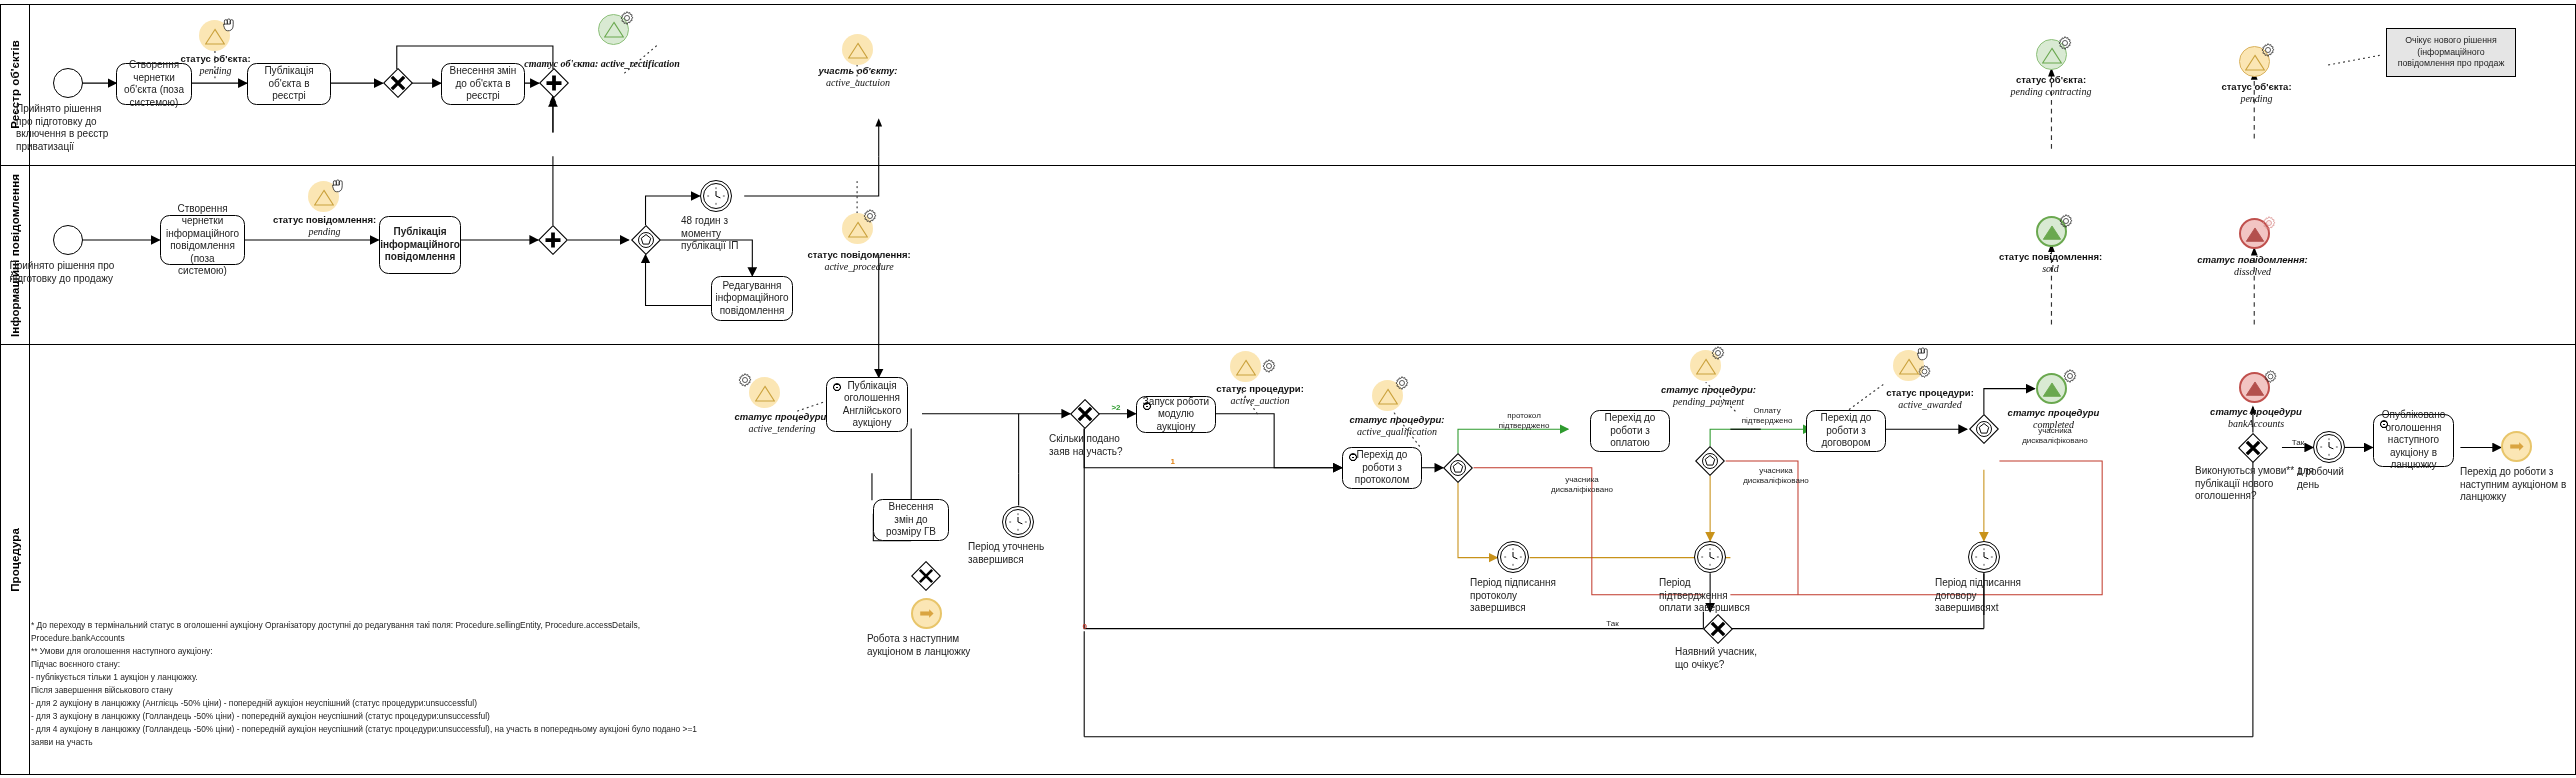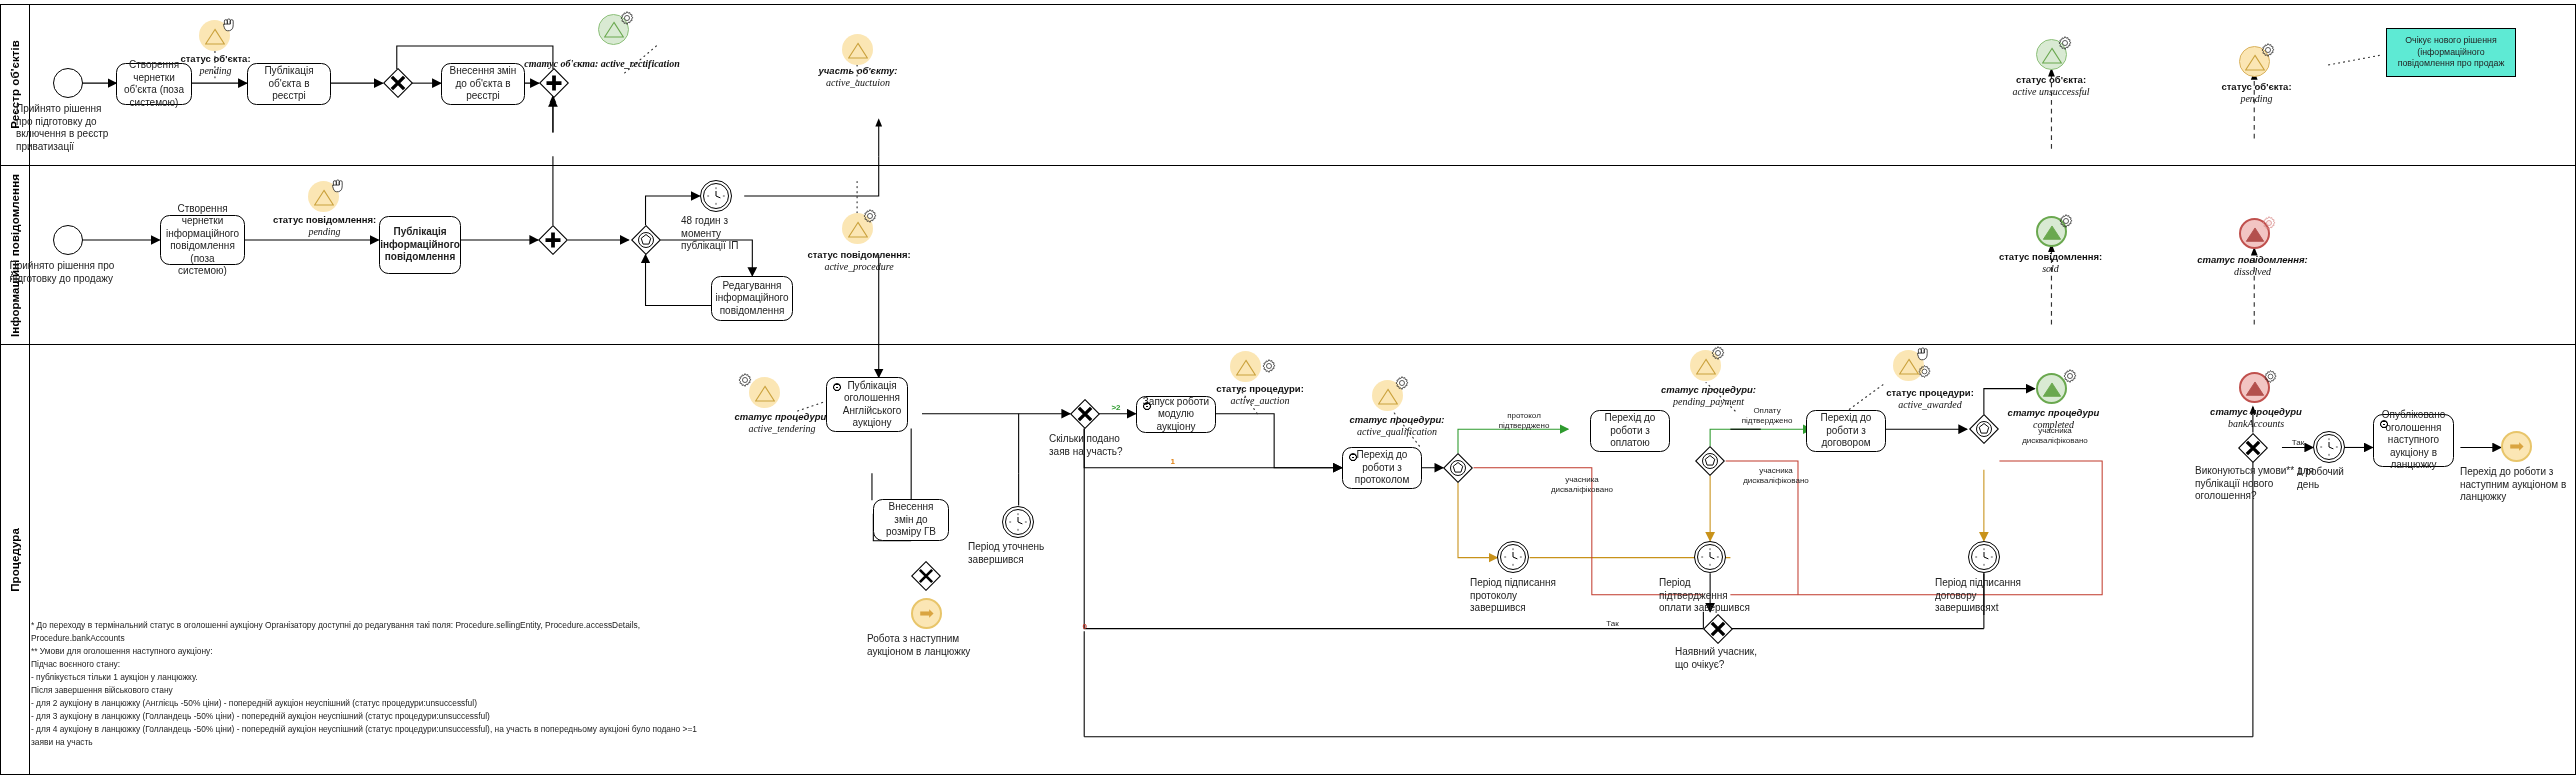--- a/index.html
+++ b/index.html
@@ -39,21 +39,21 @@
   .ev.link{border:2px solid #e8c56a;background:#fbe6b4;}
   .tri{position:absolute;left:50%;top:50%;transform:translate(-50%,-46%);}
   .arrowglyph{position:absolute;left:50%;top:50%;transform:translate(-50%,-50%);
         font-size:17.6px;color:#d9a441;line-height:1;}
 
   
   .gw{position:absolute;box-sizing:border-box;}
   .gwbox{position:absolute;left:0;top:0;width:100%;height:100%;}
 
   
-  .annot{position:absolute;border:0.7px solid #000;background:#5eead4;box-sizing:border-box;
+  .annot{position:absolute;border:0.7px solid #000;background:#e5e5e5;box-sizing:border-box;
          font-size:8.8px;line-height:1.3;color:#222;text-align:center;padding:4px 5.4px;
          display:flex;align-items:center;justify-content:center;}
 
   
   .lbl{position:absolute;font-size:10px;line-height:1.25;color:#222;text-align:left;}
   .status{position:absolute;text-align:center;line-height:1.25;color:#111;}
   .status .k{font-size:9.5px;font-weight:bold;font-style:italic;display:block;}
   .status .v{font-size:10px;font-style:italic;font-family:"Liberation Serif",serif;display:block;}
   .status.plain .k{font-weight:bold;font-style:normal;}
   .flowlbl{position:absolute;font-size:8px;line-height:1.2;text-align:center;color:#222;}
@@ -301,21 +301,21 @@
     <svg class="tri" width="20" height="17.6" viewBox="0 0 30 26">
         <polygon points="15,2 29,24 1,24" fill="none" stroke="#6aa84f" stroke-width="1.6"></polygon>
       </svg>
     <svg class="ic" style="left:20px;top:-4.7px;width:16px;height:16px;" viewBox="0 0 24 24">
       <path d="M12 8.2a3.8 3.8 0 100 7.6 3.8 3.8 0 000-7.6z" fill="#fff" stroke="#222" stroke-width="1.1"></path>
       <path d="M12 2.4l1.6 2.3 2.7-.8.5 2.8 2.8.5-.8 2.7 2.3 1.6-2.3 1.6.8 2.7-2.8.5-.5 2.8-2.7-.8L12 21.6l-1.6-2.3-2.7.8-.5-2.8-2.8-.5.8-2.7L2.9 12l2.3-1.6-.8-2.7 2.8-.5.5-2.8 2.7.8z" fill="none" stroke="#222" stroke-width="1.1"></path>
     </svg>
   </div>
   <div class="status" style="left:1980px;top:74px;width:142px;">
     <span class="k" style="font-style:normal;">статус об'єкта:</span>
-    <span class="v">active unsuccessful</span>
+    <span class="v">pending contracting</span>
   </div>
 
   <div class="chip yellow" style="left:2239px;top:46px;border:1.4px solid #d9b25e;">
     <svg class="tri" width="20" height="17.6" viewBox="0 0 30 26">
         <polygon points="15,2 29,24 1,24" fill="none" stroke="#caa13c" stroke-width="1.6"></polygon>
       </svg>
     <svg class="ic" style="left:20px;top:-5.4px;width:16px;height:16px;" viewBox="0 0 24 24">
       <path d="M12 8.2a3.8 3.8 0 100 7.6 3.8 3.8 0 000-7.6z" fill="#fff" stroke="#222" stroke-width="1.1"></path>
       <path d="M12 2.4l1.6 2.3 2.7-.8.5 2.8 2.8.5-.8 2.7 2.3 1.6-2.3 1.6.8 2.7-2.8.5-.5 2.8-2.7-.8L12 21.6l-1.6-2.3-2.7.8-.5-2.8-2.8-.5.8-2.7L2.9 12l2.3-1.6-.8-2.7 2.8-.5.5-2.8 2.7.8z" fill="none" stroke="#222" stroke-width="1.1"></path>
     </svg>

